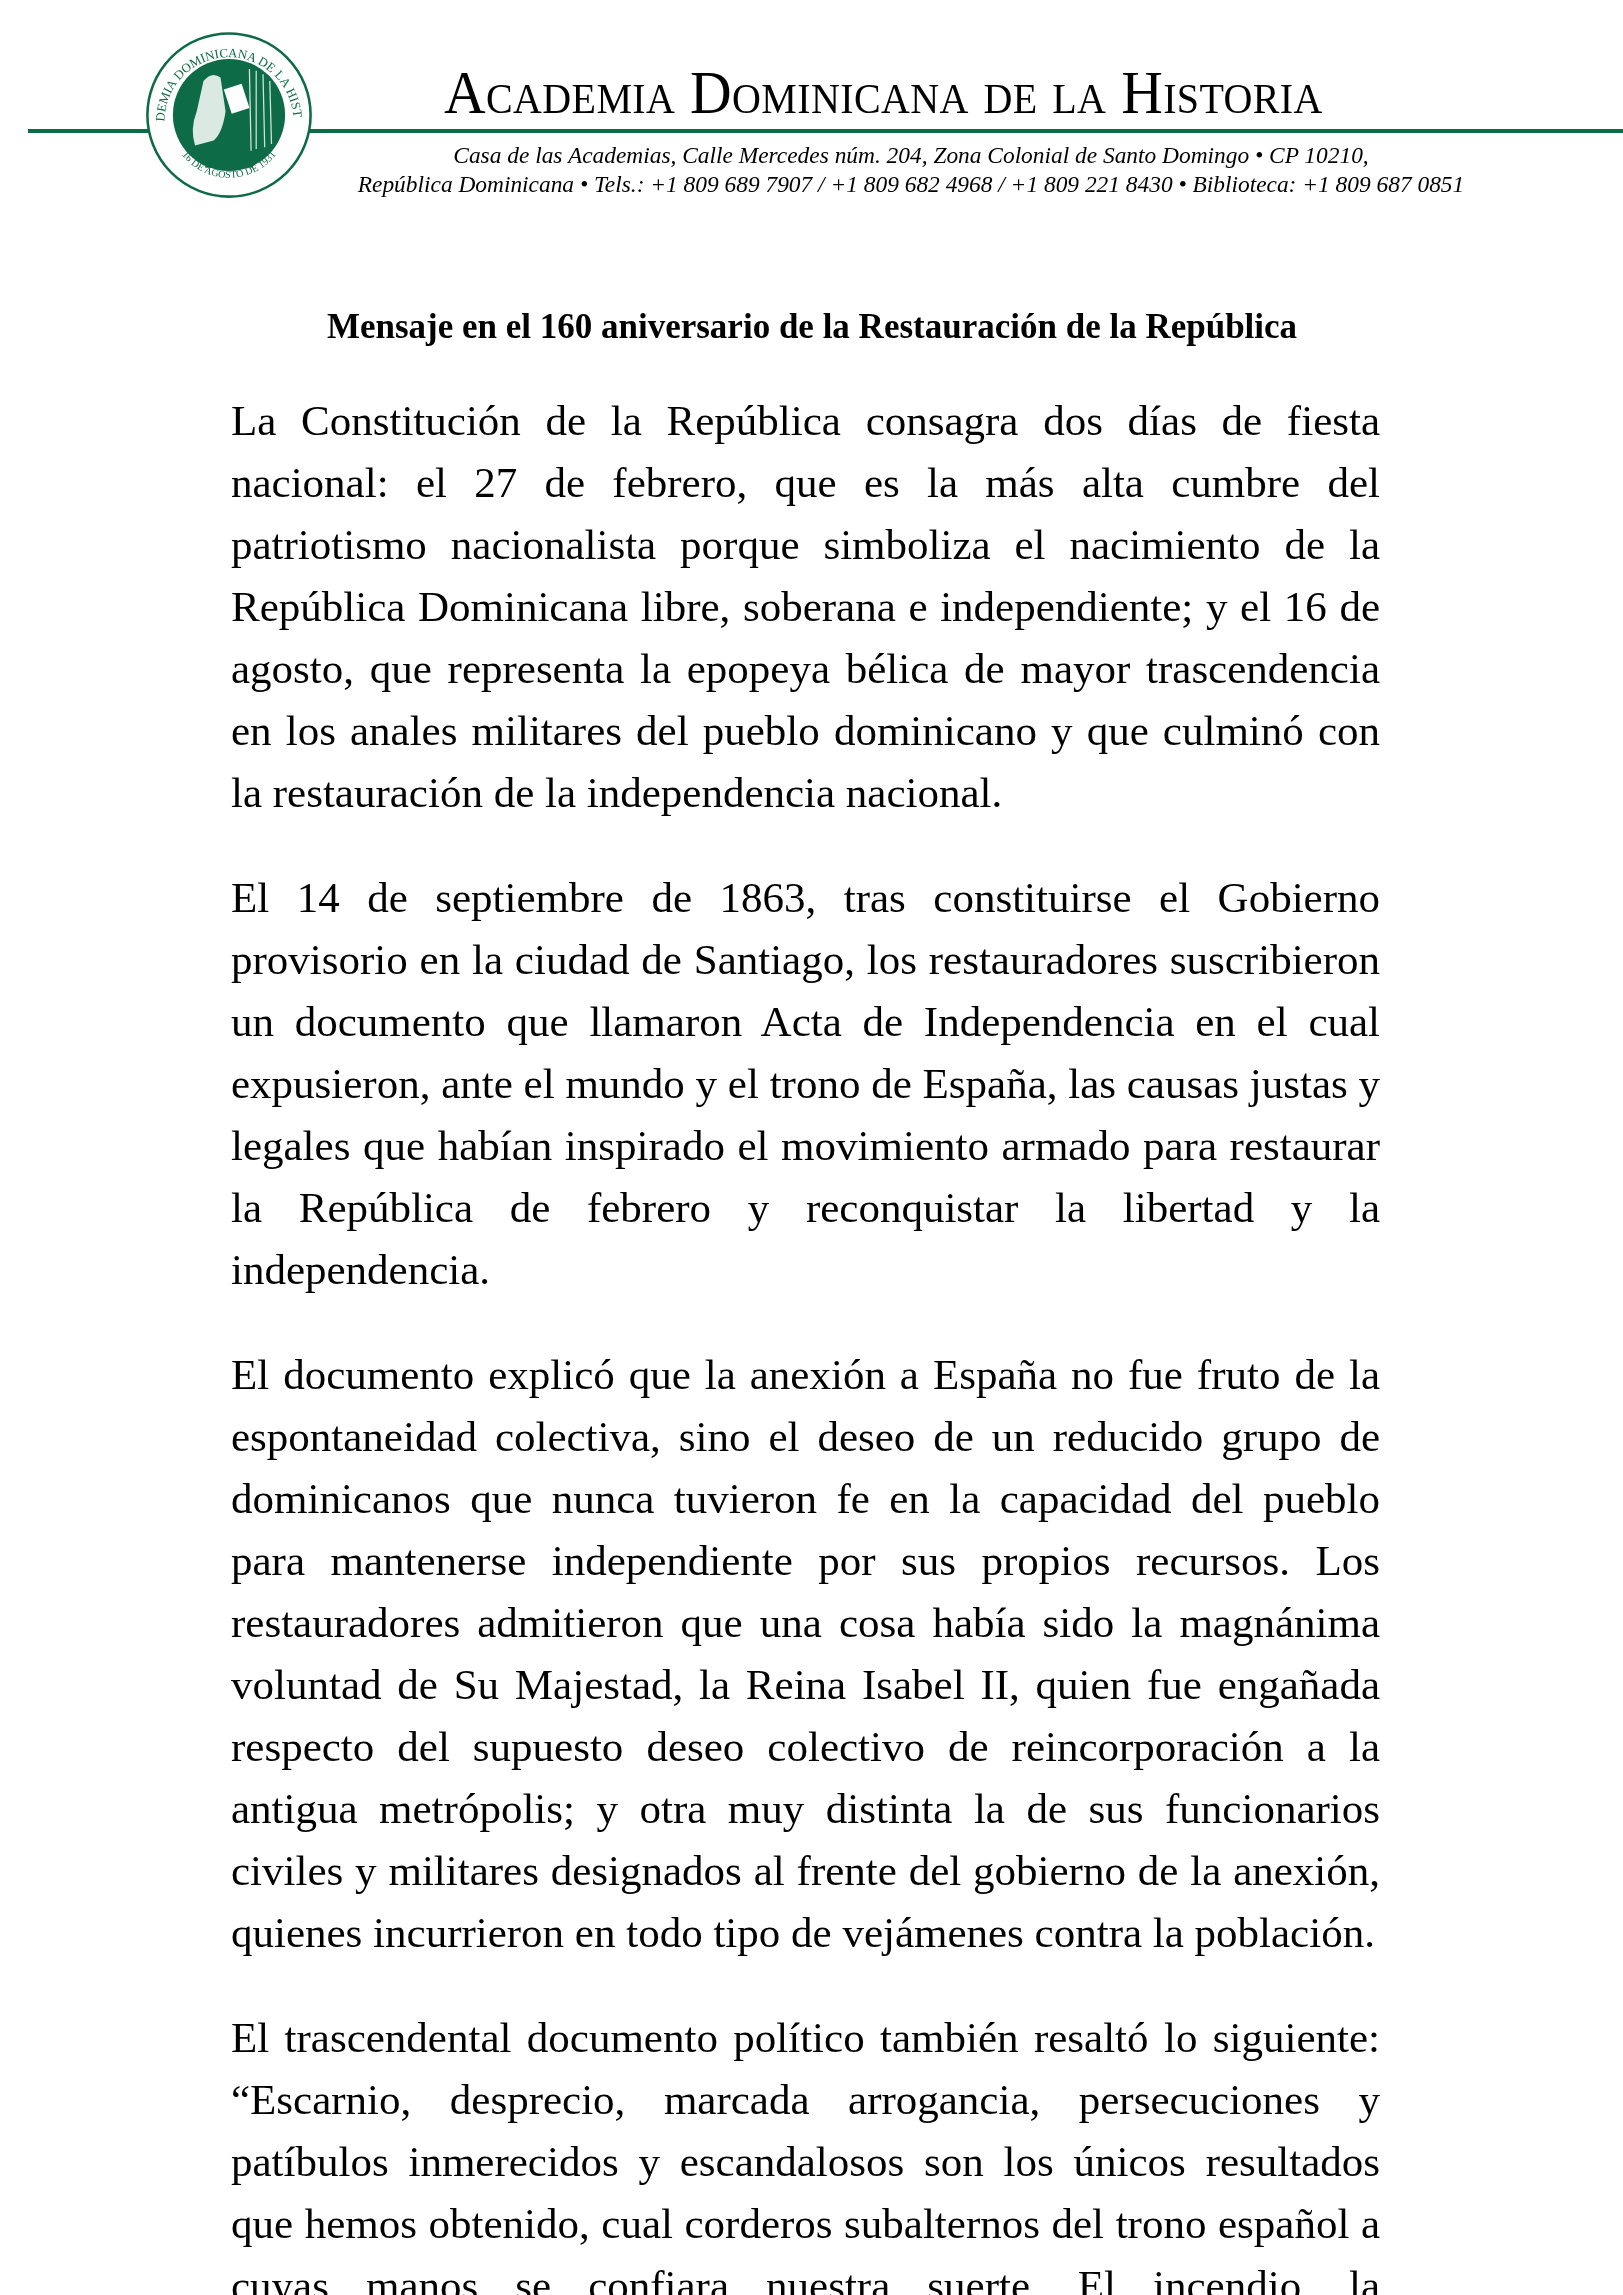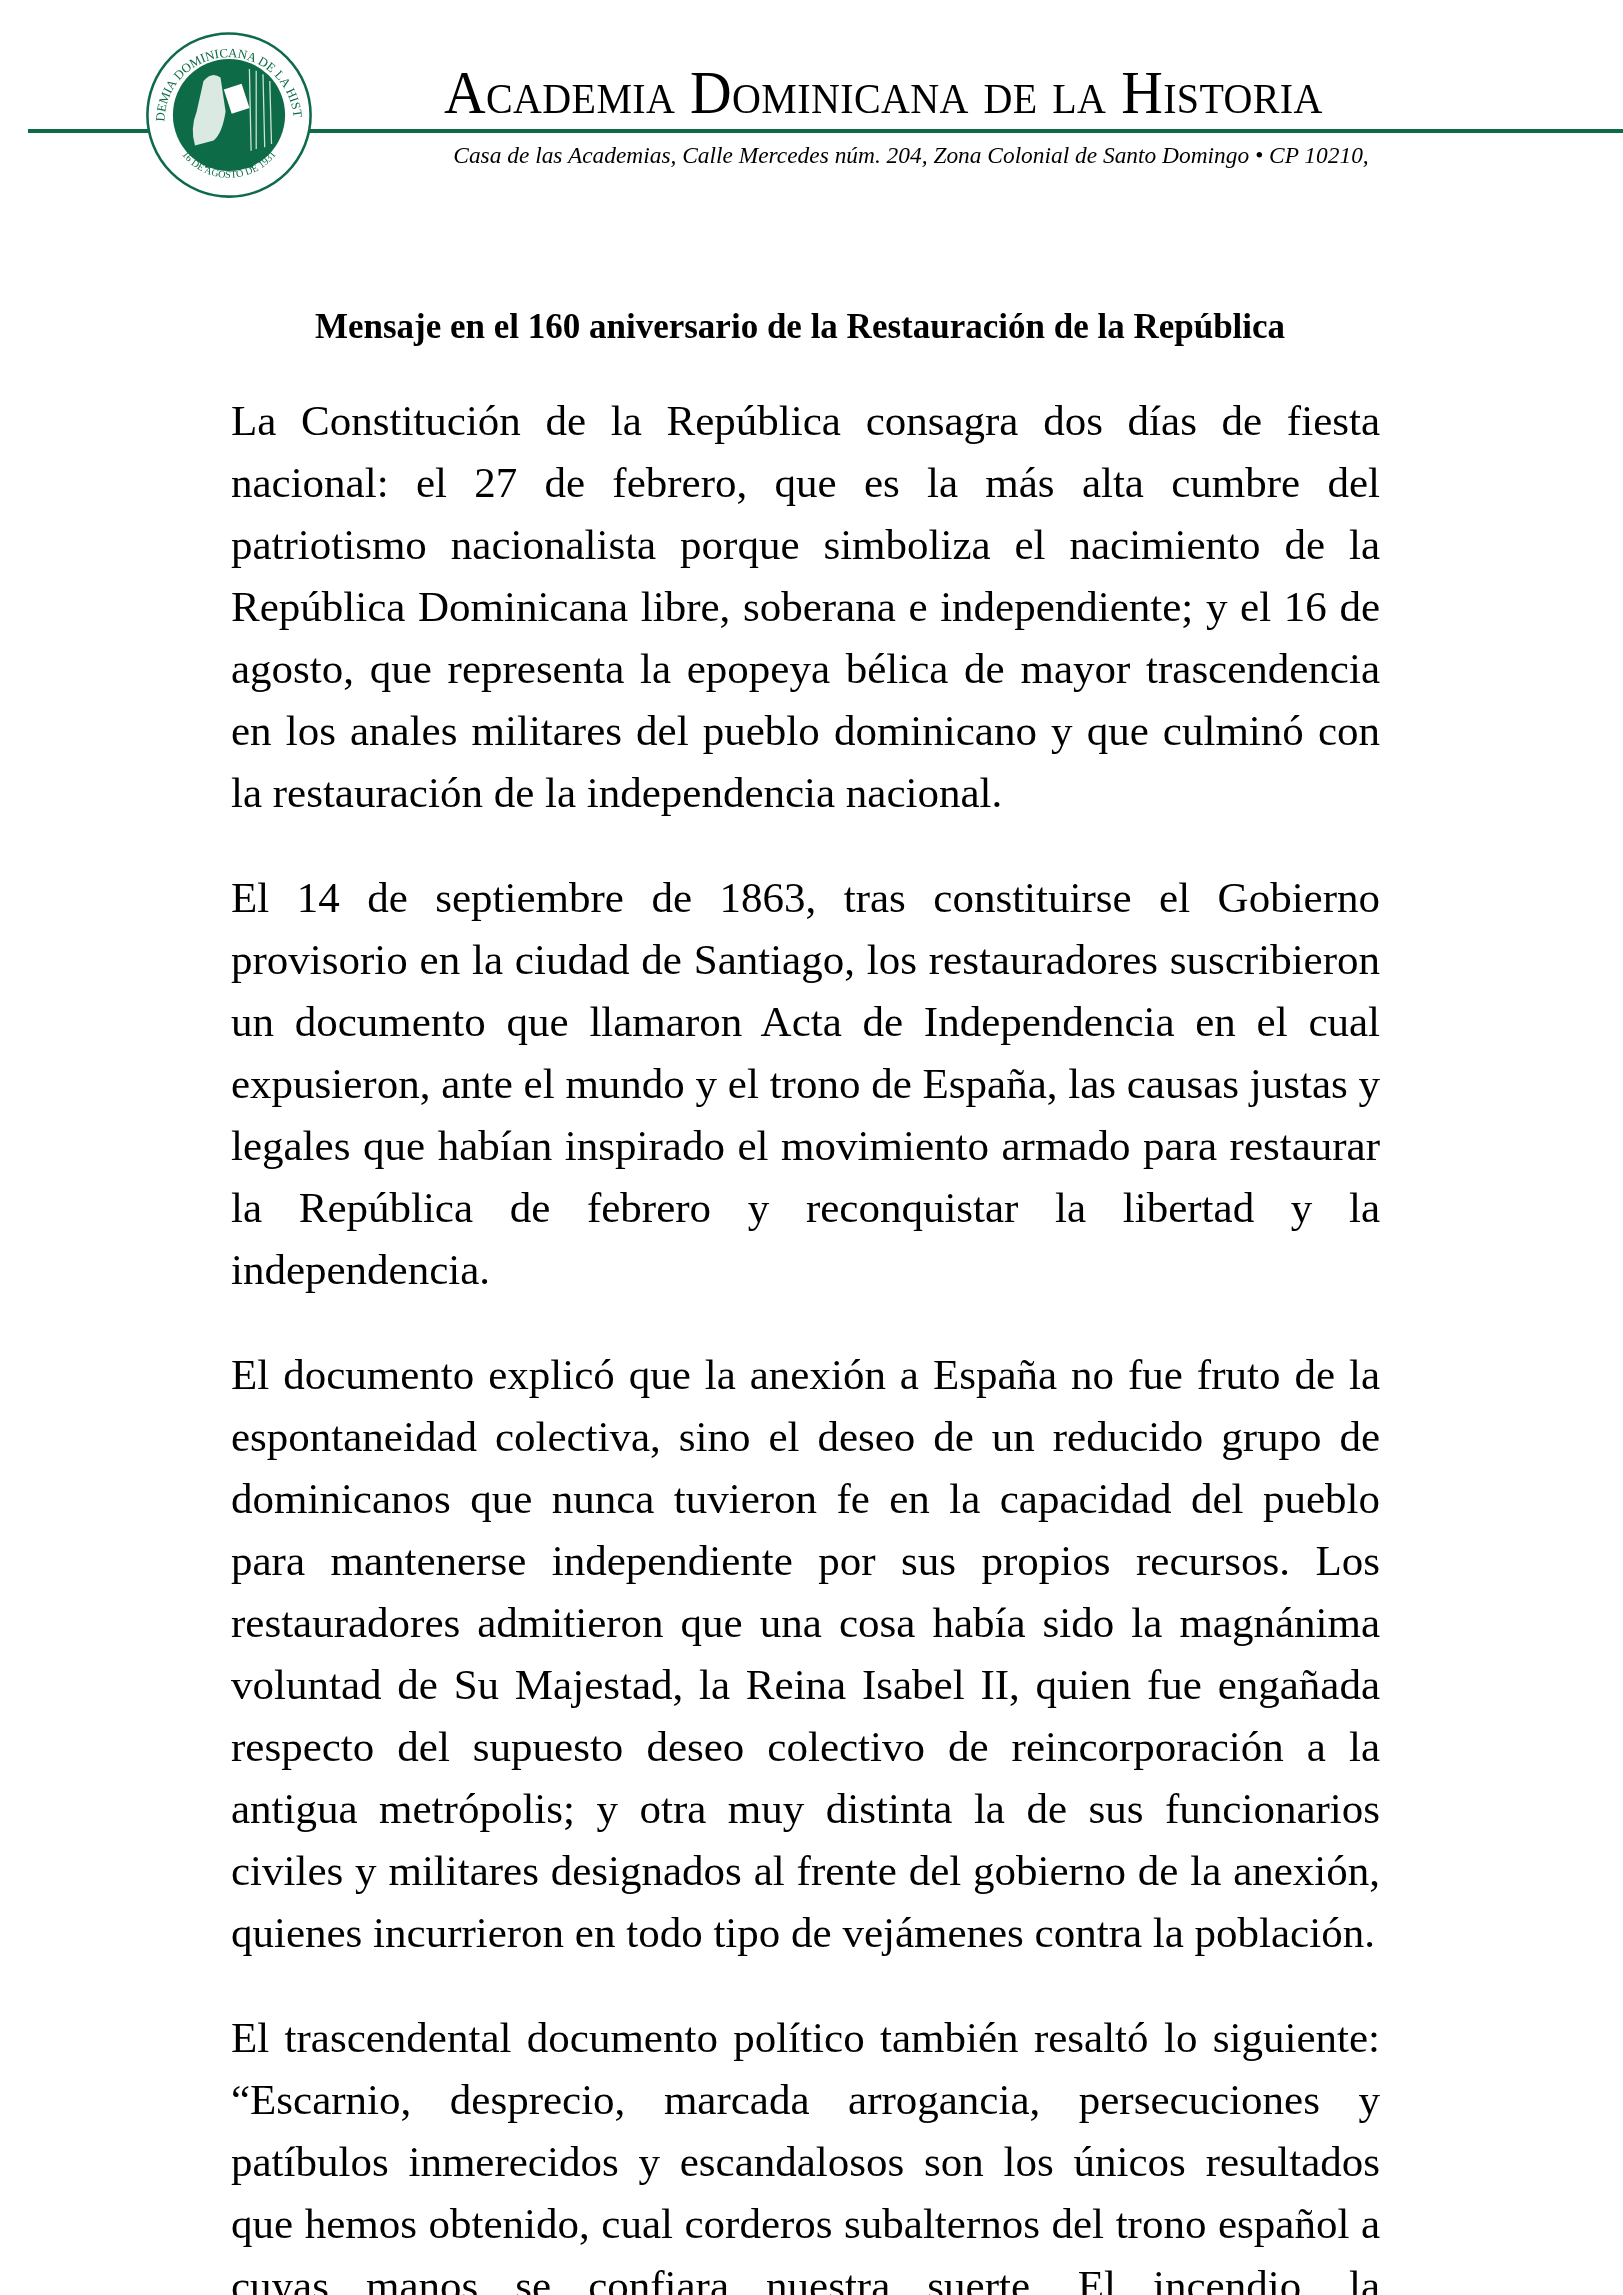--- a/index.html
+++ b/index.html
@@ -2,21 +2,21 @@
 <html style="--accent: #0e6b47;font-size:14px"><head>
 <meta charset="utf-8">
 <style>
   html, body { margin: 0; padding: 0; background: #ffffff; }
   body { width: 1623px; height: 2295px; position: relative; overflow: hidden; font-family: "Liberation Serif", serif; color: #000; }
   .rule { position: absolute; left: 28px; right: 0; top: 129px; height: 3.5px; background: var(--accent); }
   .seal { position: absolute; left: 144px; top: 29.5px; width: 170px; height: 170px; }
   .org-name { position: absolute; left: 351px; top: 61px; width: 1145px; text-align: center; font-size: 62px; letter-spacing: 0.4px; line-height: 1; white-space: nowrap; font-variant: small-caps; transform: scaleX(0.93); transform-origin: left top; }
   .contact { position: absolute; left: 347px; top: 141px; width: 1128px; text-align: center; font-size: 23.4px; line-height: 29px; }
   .contact div { white-space: nowrap; font-style: italic; }
-  .doc-title { position: absolute; left: 219px; top: 304px; width: 1162px; text-align: center; font-weight: bold; font-size: 35px; line-height: 45px; white-space: nowrap; }
+  .doc-title { position: absolute; left: 231px; top: 304px; width: 1162px; text-align: center; font-weight: bold; font-size: 35px; line-height: 45px; white-space: nowrap; }
   .body { position: absolute; left: 231px; top: 390px; width: 1149px; font-size: 43px; line-height: 62px; }
   .body p { margin: 0 0 43px 0; text-align: justify; text-align-last: left; }
 </style>
 </head>
 <body>
 
 <style>:root { --accent: #0e6b47; }</style>
 
 <div>
   <div class="rule"></div>
@@ -40,20 +40,21 @@
     <text font-family="Liberation Serif, serif" font-size="15" fill="#0e6b47"><textPath href="#arcTop" startOffset="50%" text-anchor="middle">ACADEMIA DOMINICANA DE LA HISTORIA</textPath></text>
     <rect x="72" y="160" width="56" height="2" fill="#0e6b47"></rect>
     <text x="100" y="156" text-anchor="middle" font-family="Liberation Serif, serif" font-size="12" fill="#0e6b47">FIAT LUX</text>
     <text font-family="Liberation Serif, serif" font-size="12" fill="#0e6b47"><textPath href="#arcBot" startOffset="50%" text-anchor="middle">16 DE AGOSTO DE 1931</textPath></text>
   </svg>
 
   <div class="org-name">Academia Dominicana de la Historia</div>
 
   <div class="contact">
     <div>Casa de las Academias, Calle Mercedes núm. 204, Zona Colonial de Santo Domingo • CP 10210,</div>
+    <div>República Dominicana • Tels.: +1 809 689 7907 /  +1 809 682 4968 /  +1 809 221 8430 • Biblioteca: +1 809 687 0851</div>
   </div>
 </div>
 
 <h1 class="doc-title" style="margin:0;">Mensaje en el 160 aniversario de la Restauración de la República</h1>
 
 <div class="body">
   <p>La Constitución de la República consagra dos días de fiesta nacional: el 27 de febrero, que es la más alta cumbre del patriotismo nacionalista porque simboliza el nacimiento de la República Dominicana libre, soberana e independiente; y el 16 de agosto, que representa la epopeya bélica de mayor trascendencia en los anales militares del pueblo dominicano y que culminó con la restauración de la independencia nacional.</p>
   <p>El 14 de septiembre de 1863, tras constituirse el Gobierno provisorio en la ciudad de Santiago, los restauradores suscribieron un documento que llamaron Acta de Independencia en el cual expusieron, ante el mundo y el trono de España, las causas justas y legales que habían inspirado el movimiento armado para restaurar la República de febrero y reconquistar la libertad y la independencia.</p>
   <p>El documento explicó que la anexión a España no fue fruto de la espontaneidad colectiva, sino el deseo de un reducido grupo de dominicanos que nunca tuvieron fe en la capacidad del pueblo para mantenerse independiente por sus propios recursos. Los restauradores admitieron que una cosa había sido la magnánima voluntad de Su Majestad, la Reina Isabel II, quien fue engañada respecto del supuesto deseo colectivo de reincorporación a la antigua metrópolis; y otra muy distinta la de sus funcionarios civiles y militares designados al frente del gobierno de la anexión, quienes incurrieron en todo tipo de vejámenes contra la población.</p>
   <p>El trascendental documento político también resaltó lo siguiente: “Escarnio, desprecio, marcada arrogancia, persecuciones y patíbulos inmerecidos y escandalosos son los únicos resultados que hemos obtenido, cual corderos subalternos del trono español a cuyas manos se confiara nuestra suerte. El incendio, la devastación de nuestras poblaciones, las esposas sin sus esposos, los hijos sin sus padres, la pérdida de todos nuestros intereses y la miseria, en fin… Todo lo hemos perdido -concluyó la histórica proclama política-, pero nos queda nuestra independencia y libertad, por las cuales estamos dispuestos a derramar nuestra última gota de sangre…”.</p>

